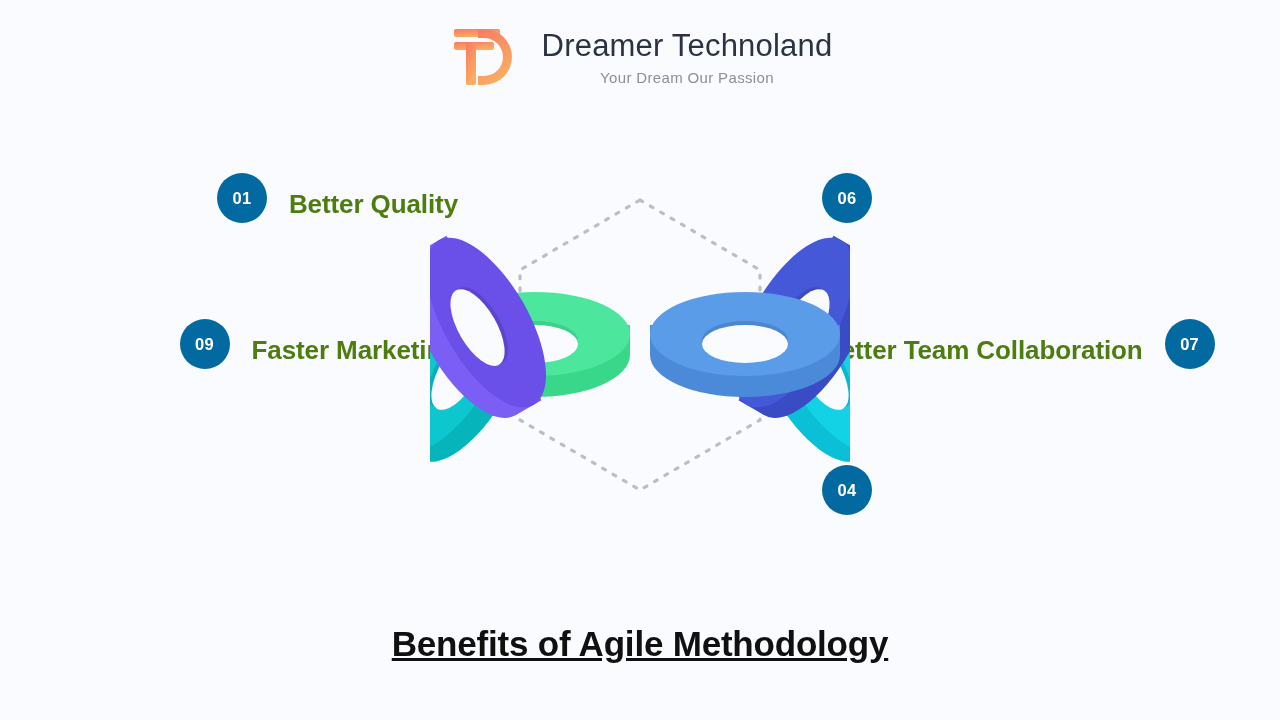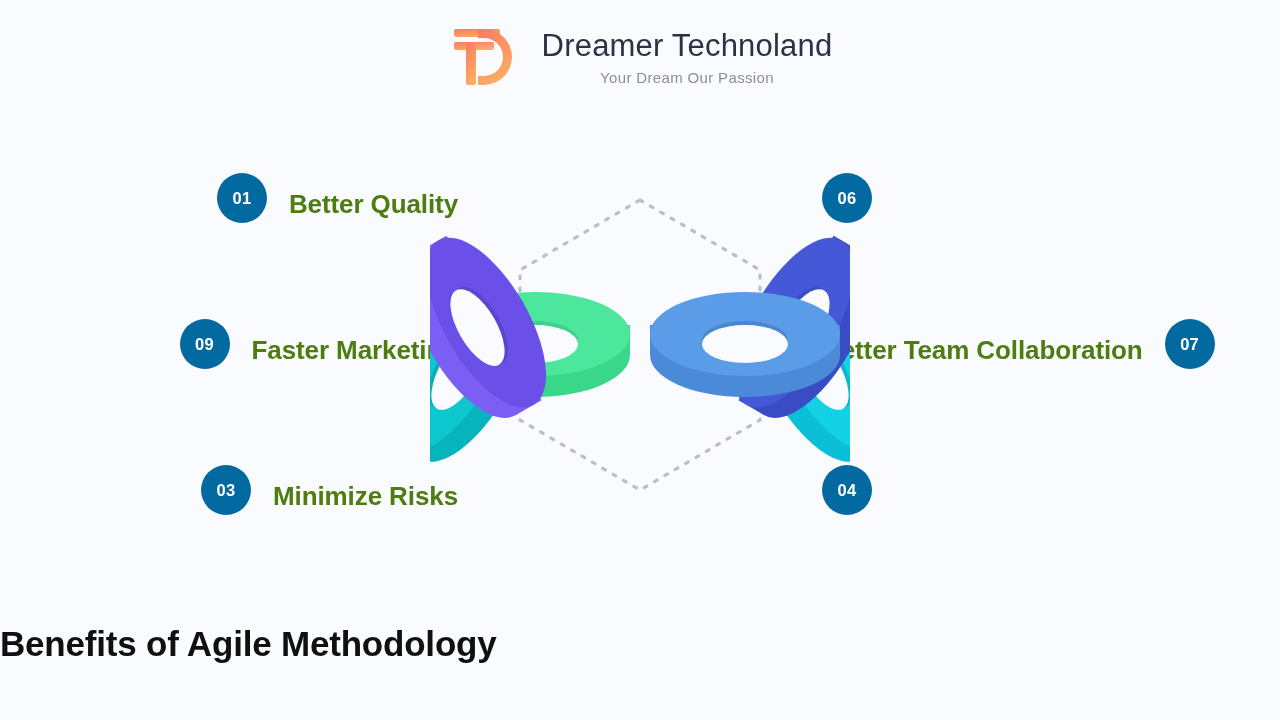--- a/index.html
+++ b/index.html
@@ -108,24 +108,26 @@
     height: 410px;
   }
   .flower svg { display: block; width: 420px; height: 410px; }
 
   
   .page-title {
     position: absolute;
     left: 0;
     top: 624px;
     width: 1280px;
+    text-align: center;
     font-size: 35px;
     font-weight: 700;
     color: #101010;
     letter-spacing: -.2px;
+    text-decoration: underline;
   }
 </style>
 </head>
 <body>
 
 <div class="brand">
   <svg class="brand-mark" viewBox="0 0 78 66">
     <defs>
       <linearGradient id="lgOrange" x1="0" y1="0" x2="0.45" y2="1">
         <stop offset="0%" stop-color="#f97a63"></stop>
@@ -148,24 +150,20 @@
 
 <div class="col col-left">
   <div class="benefit">
     <div class="badge">01</div>
     <div class="benefit-label">Better Quality</div>
   </div>
   <div class="benefit">
     <div class="badge">09</div>
     <div class="benefit-label">Faster Marketing</div>
   </div>
-  <div class="benefit">
-    <div class="badge">03</div>
-    <div class="benefit-label">Minimize Risks</div>
-  </div>
 </div>
 
 <div class="col col-right">
   <div class="benefit">
     <div class="badge">06</div>
   </div>
   <div class="benefit">
     <div class="badge">07</div>
     <div class="benefit-label">Better Team Collaboration</div>
   </div>

